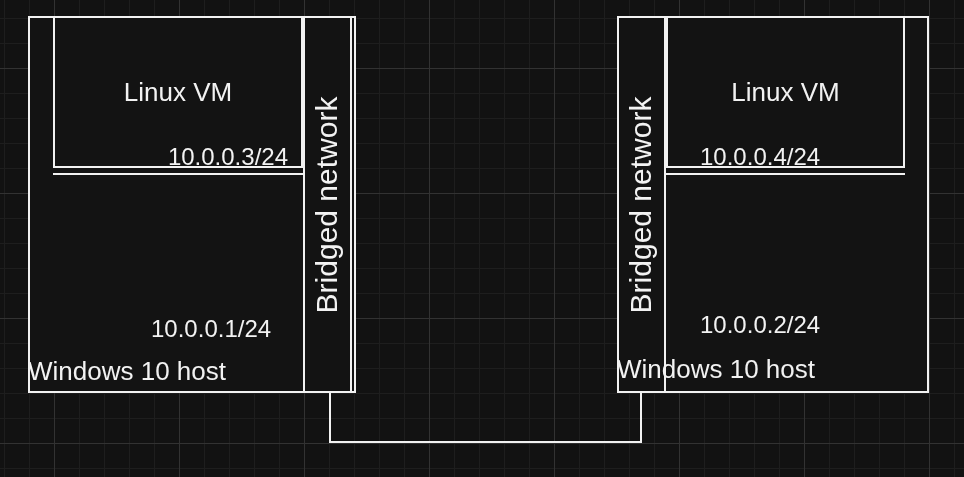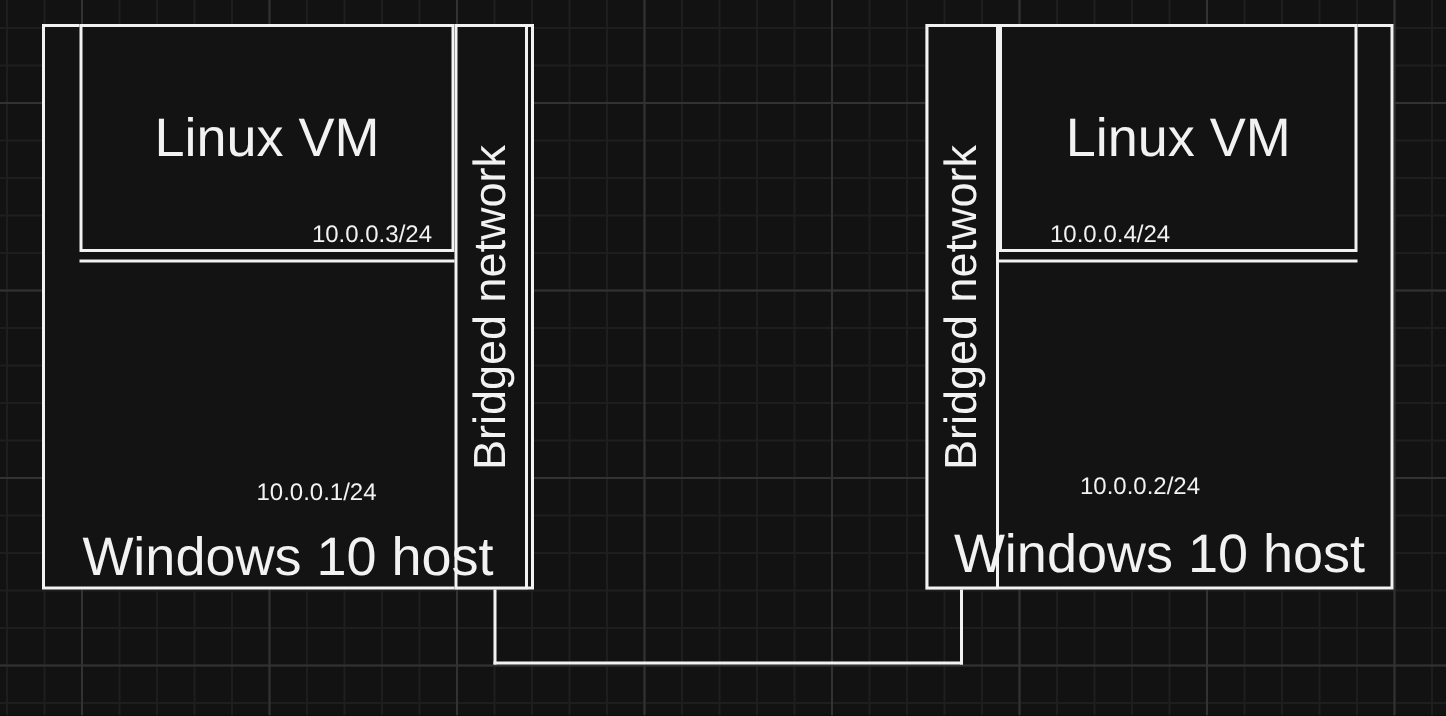--- a/index.html
+++ b/index.html
@@ -16,23 +16,23 @@
     background-image:
       linear-gradient(to right, var(--grid-major) 1px, transparent 1px),
       linear-gradient(to bottom, var(--grid-major) 1px, transparent 1px),
       linear-gradient(to right, var(--grid-minor) 1px, transparent 1px),
       linear-gradient(to bottom, var(--grid-minor) 1px, transparent 1px);
     background-size:125px 125px,125px 125px,25px 25px,25px 25px;
     background-position:54px 0,0 68px,4px 0,0 18px;
   }
   .shape{position:absolute;background:var(--box-fill);border:2px solid var(--stroke);}
   .label{position:absolute;color:var(--text);}
-  .big{font-size:36px;line-height:30px;}
-  .small{font-size:16px;line-height:20px;}
-  .center{text-align:center;}
+  .big{font-size:26px;line-height:30px;}
+  .small{font-size:24px;line-height:20px;}
+  .center{}
   .right{text-align:right;}
   .vflex{display:flex;align-items:center;justify-content:center;}
   .vertical-label{transform:rotate(-90deg);white-space:nowrap;font-size:30px;line-height:30px;}
   .line{position:absolute;background:var(--stroke);}
 
   
   .outer-l{left:28px;top:16px;width:328px;height:377px;}
   .bar-l{left:303px;top:16px;width:49px;height:377px;}
   .vm-l{left:53px;top:16px;width:250px;height:152px;}
   .div-l{left:53px;top:173px;width:250px;height:2px;}

